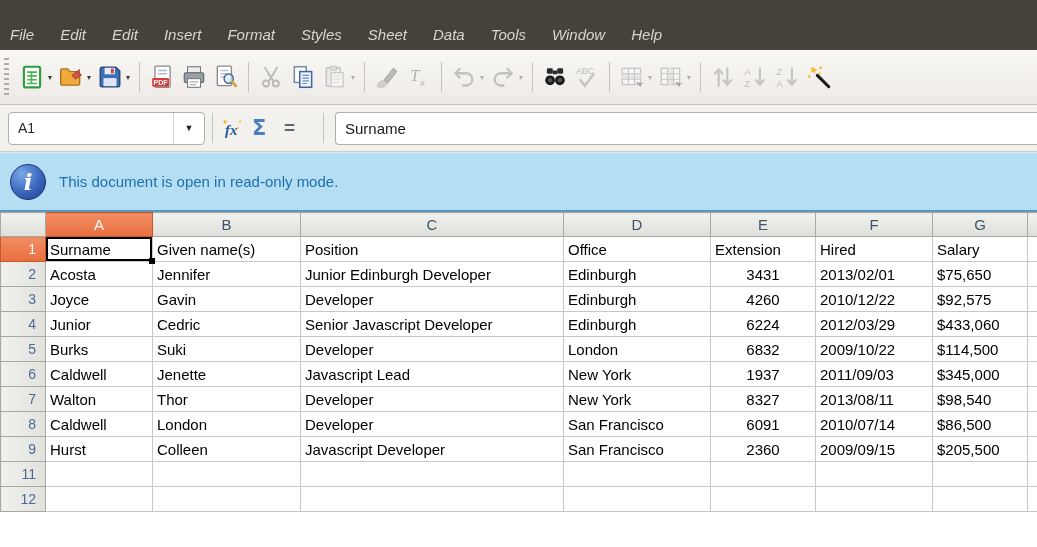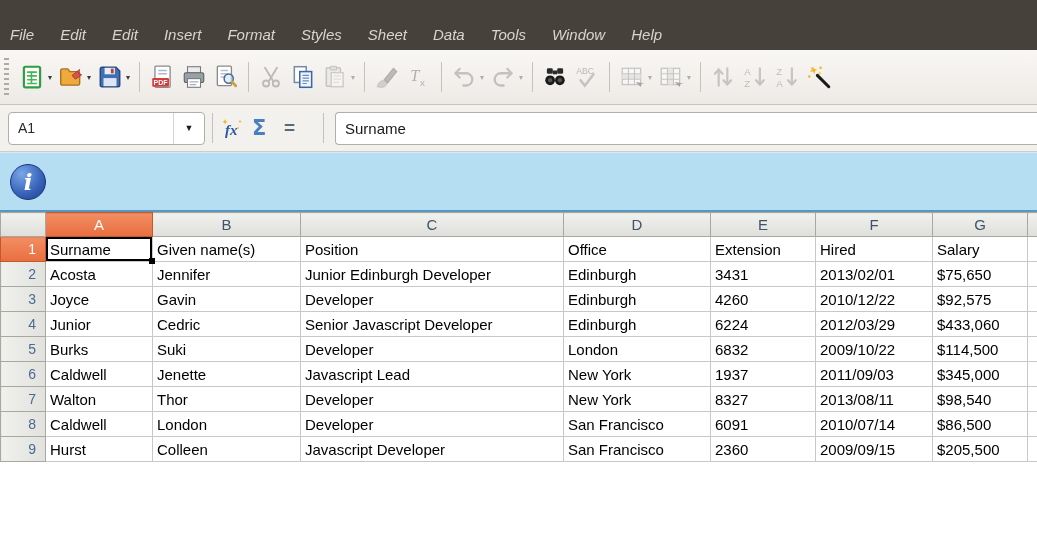--- a/index.html
+++ b/index.html
@@ -92,21 +92,21 @@
   }
   th.rowhead {
     background:linear-gradient(to right,#f0f0ec,#e1e1dd);
     border:1px solid #a8a8a2; color:#4a6a94; font-weight:normal; font-size:14px;
     text-align:right; padding-right:9px; overflow:hidden;
   }
   td {
     background:#fff; border:1px solid #c9c9c3; height:25px;
     padding:0 4px; overflow:hidden; white-space:nowrap; color:#000;
   }
-  td.num { text-align:left;margin-top:41px; }
+  td.num { text-align:center;margin-top:41px; }
   td.cursor {
     position:relative; z-index:3; overflow:visible;
     box-shadow:inset 0 0 0 2px #000;
   }
   td.cursor::after {
     content:""; position:absolute; right:-3px; bottom:-3px;
     width:6px; height:6px; background:#000; z-index:4;
   }
 </style>
 </head>
@@ -360,20 +360,21 @@
   </div>
   <div class="fbtn">
     <span class="eq-glyph">=</span>
   </div>
   <div class="fsep"></div>
   <input class="formula-input" readonly="" value="Surname" style="">
 </div>
 
 <div id="infobar">
   <div class="info-icon">i</div>
+  <span>This document is open in read-only mode.</span>
 </div>
 
 <div id="sheet">
   <table>
     <colgroup>
       <col style="width:45px">
         <col style="width:107px">
         <col style="width:148px">
       <col style="width:263px">
         <col style="width:147px">
@@ -488,15 +489,37 @@
           <th class="rowhead">9</th>
           <td>Hurst</td>
           <td>Colleen</td>
           <td>Javascript Developer</td>
           <td>San Francisco</td>
           <td class="num">2360</td>
           <td>2009/09/15</td>
           <td>$205,500</td>
           <td></td>
         </tr>
+        <tr>
+          <th class="rowhead">11</th>
+          <td></td>
+          <td></td>
+          <td></td>
+          <td></td>
+          <td class="num"></td>
+          <td></td>
+          <td></td>
+          <td></td>
+        </tr>
+        <tr>
+          <th class="rowhead">12</th>
+          <td></td>
+          <td></td>
+          <td></td>
+          <td></td>
+          <td class="num"></td>
+          <td></td>
+          <td></td>
+          <td></td>
+        </tr>
       </tbody>
   </table>
 </div>
 
 </body></html>

